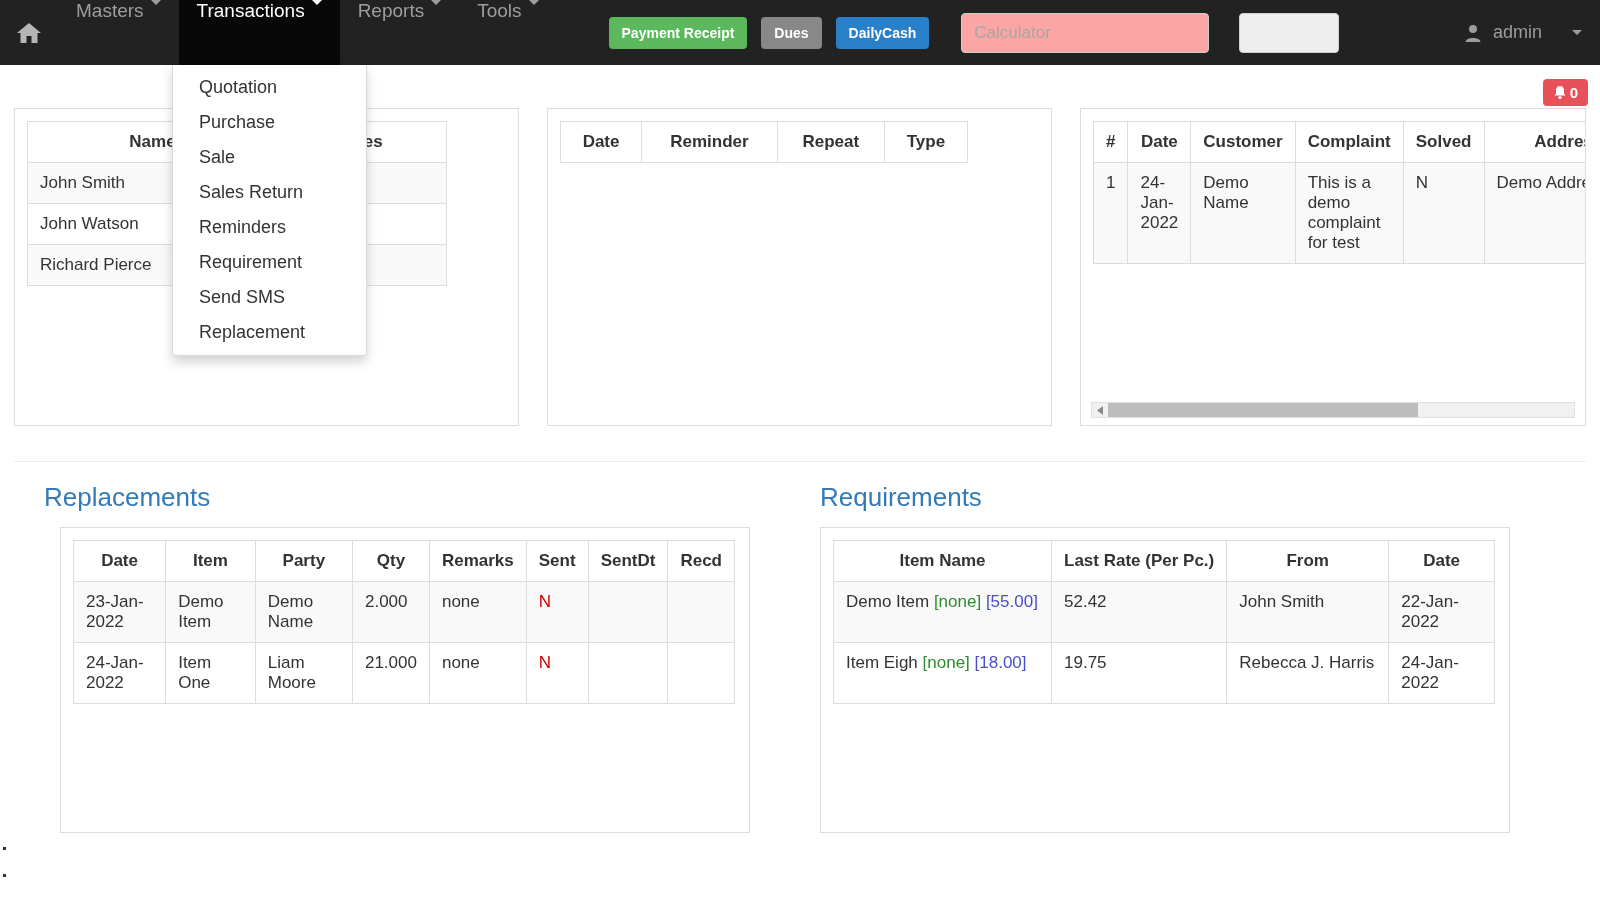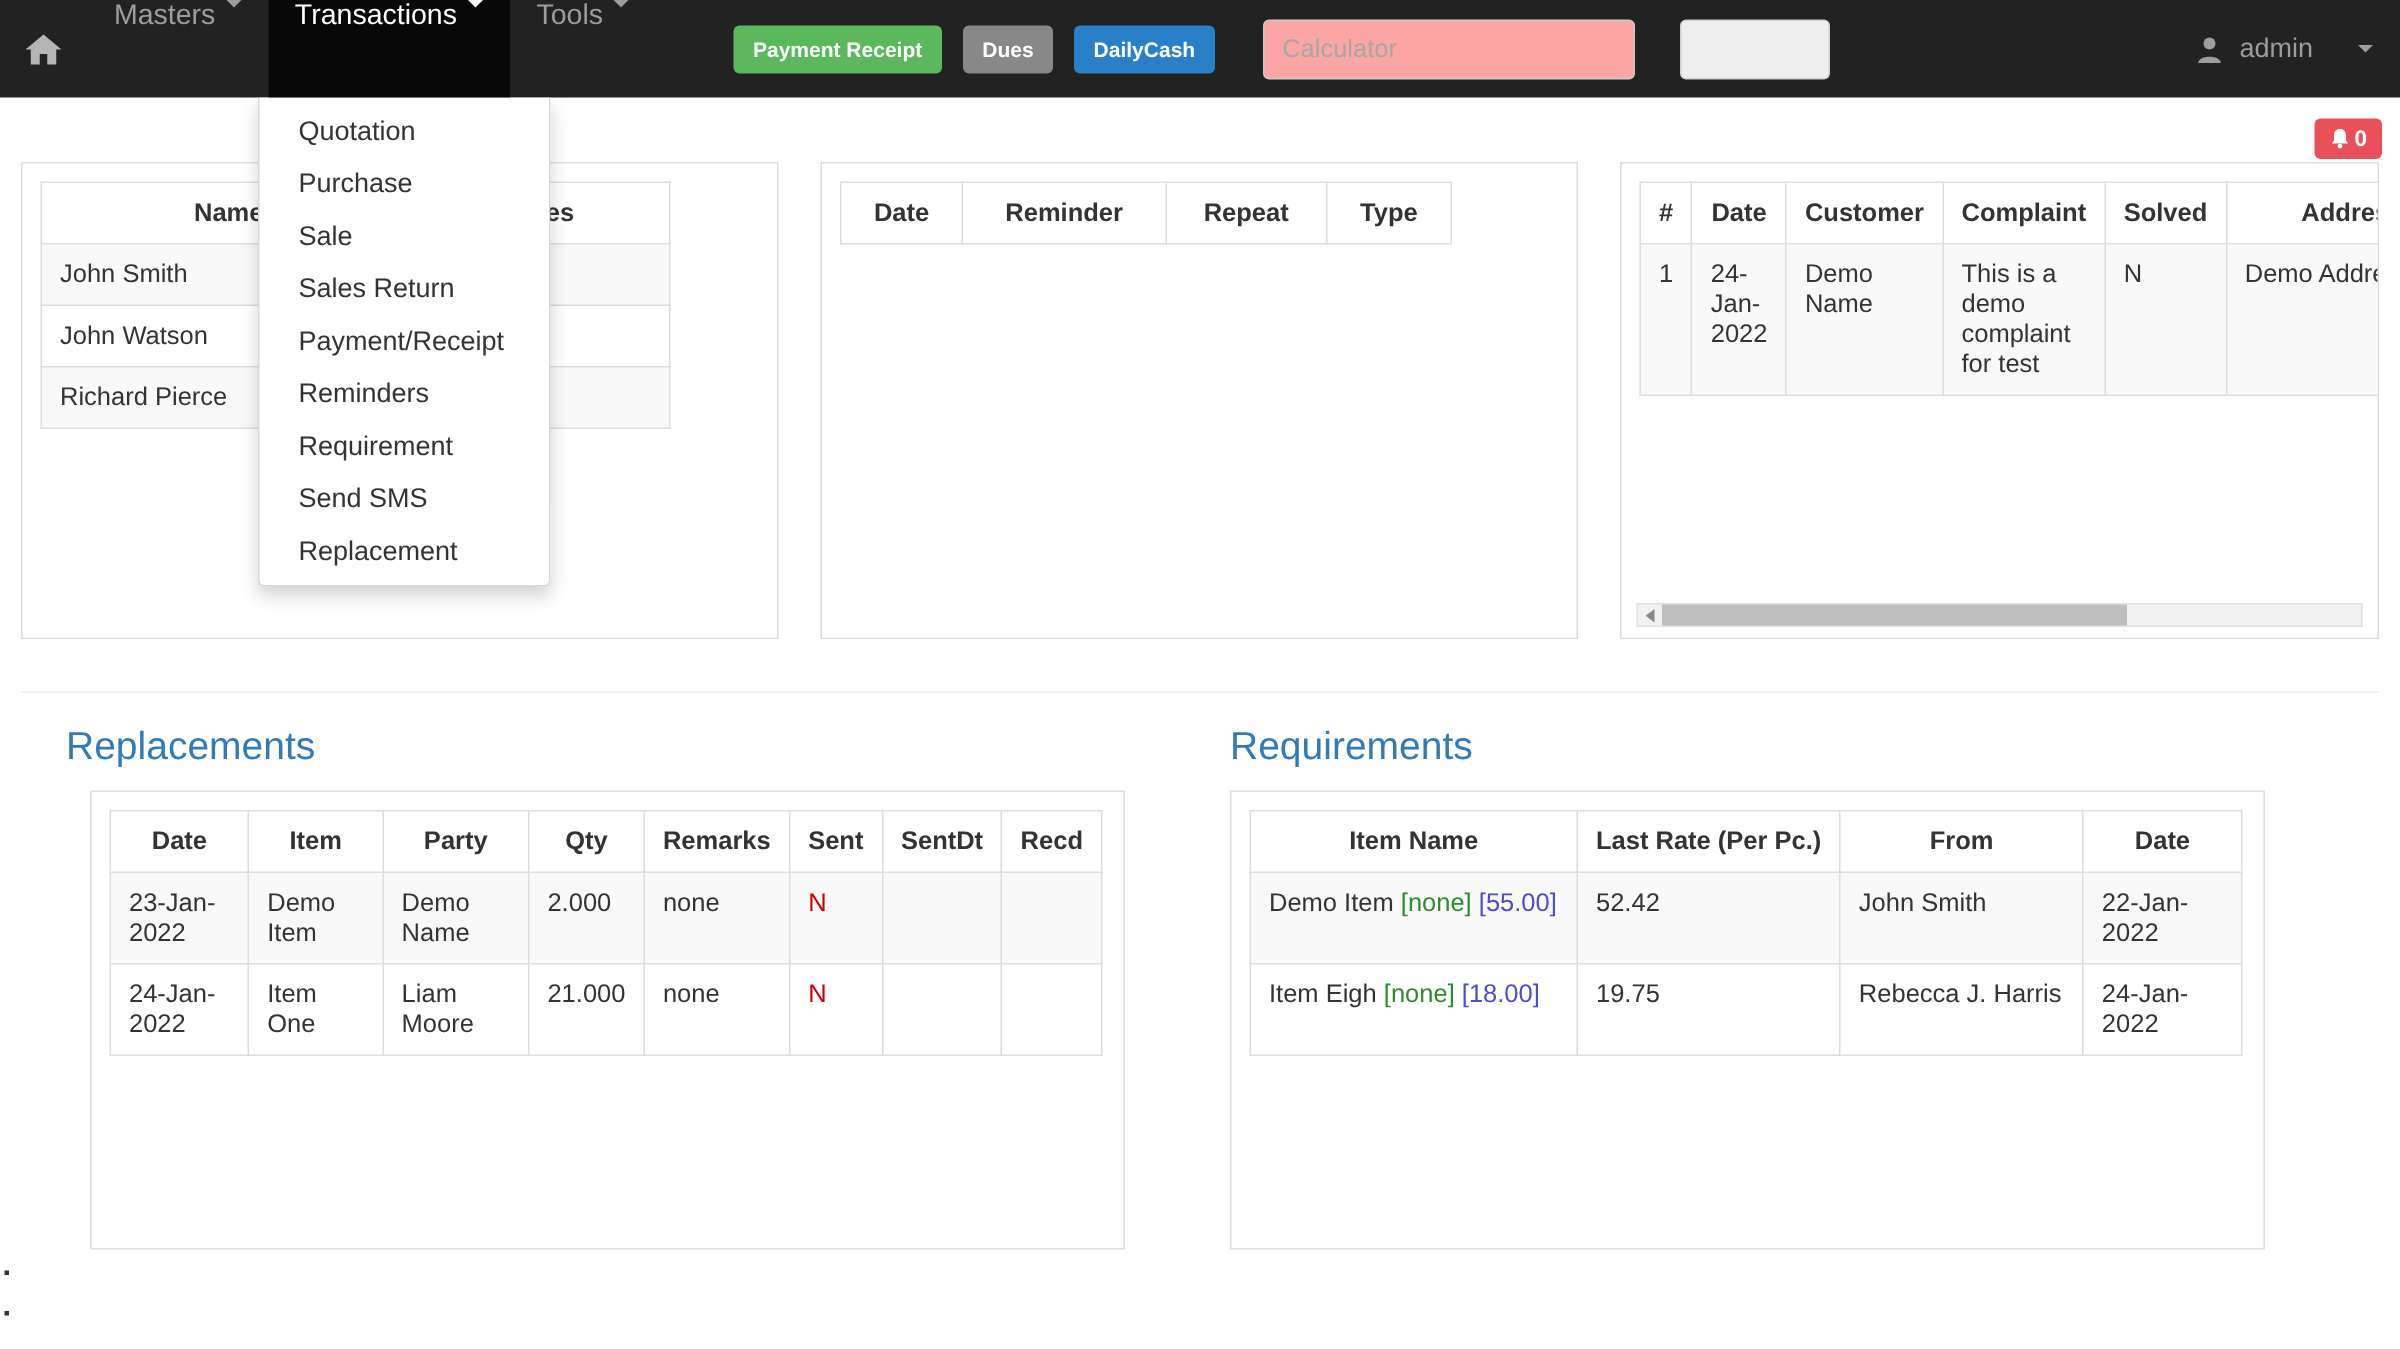--- a/index.html
+++ b/index.html
@@ -263,20 +263,24 @@
   <div class="nav-item">
     <span>Masters</span>
     <span class="caret"></span>
   </div>
 
   <div class="nav-item open">
     <span>Transactions</span>
     <span class="caret"></span>
   </div>
 
+  <div class="nav-item">
+    <span>Reports</span>
+    <span class="caret"></span>
+  </div>
 
   <div class="nav-item">
     <span>Tools</span>
     <span class="caret"></span>
   </div>
 
   <div class="nav-btns">
     <button class="btn btn-green">Payment Receipt</button>
     <button class="btn btn-gray">Dues</button>
     <button class="btn btn-blue">DailyCash</button>
@@ -294,21 +298,20 @@
     <span>admin</span>
     <span class="user-caret"></span>
   </div>
 </div>
 
 <div class="dropdown">
   <div class="dropdown-item">Quotation</div>
   <div class="dropdown-item">Purchase</div>
   <div class="dropdown-item">Sale</div>
   <div class="dropdown-item">Sales Return</div>
-  <div class="dropdown-item">Payment/Receipt</div>
   <div class="dropdown-item">Reminders</div>
   <div class="dropdown-item">Requirement</div>
   <div class="dropdown-item">Send SMS</div>
   <div class="dropdown-item">Replacement</div>
 </div>
 
 <div class="notif">
   <svg width="14" height="15" viewBox="0 0 14 15">
     <path d="M7 1 C4.5 1 3 2.7 3 5.2 L3 8.5 L1.6 10.6 L12.4 10.6 L11 8.5 L11 5.2 C11 2.7 9.5 1 7 1 Z" fill="#ffffff"></path>
     <circle cx="7" cy="12.4" r="1.6" fill="#ffffff"></circle>

